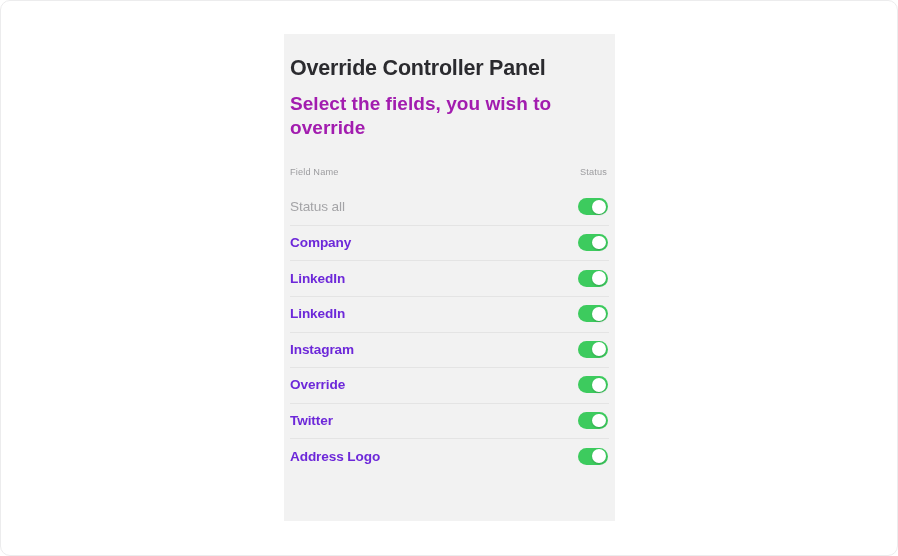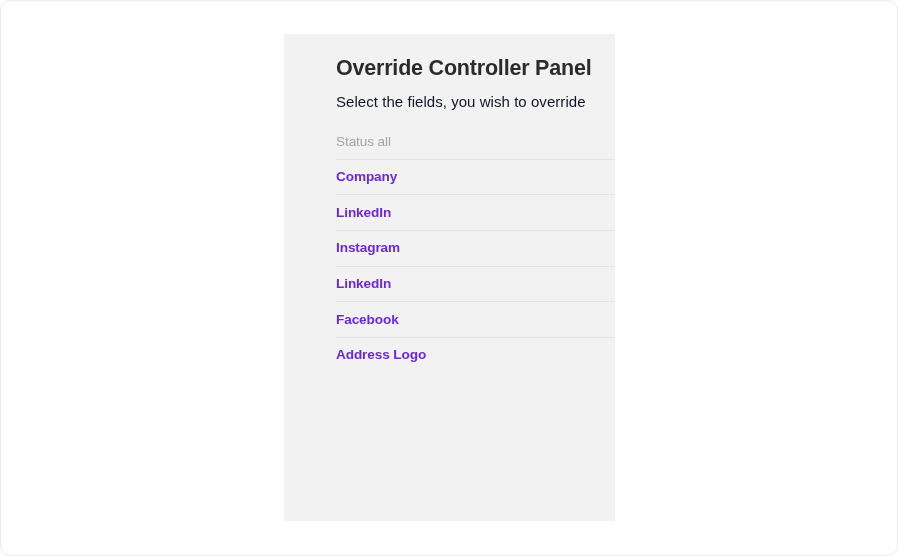--- a/index.html
+++ b/index.html
@@ -39,39 +39,38 @@
     box-sizing: border-box;
   }
 
   #panel-inner {
     position: absolute;
     left: 0;
     top: 0;
     width: 331px;
     padding: 0 6px 0 6px;
     box-sizing: border-box;
-    margin-left: 46px;
   }
 
   .panel-title {
     margin: 0;
     padding: 22px 0 0 0;
     font-size: 21.5px;
     font-weight: bold;
     letter-spacing: -0.2px;
     color: #2b2b2f;
     line-height: 1.2;
   }
 
   .panel-subtitle {
     margin: 0;
     padding: 10px 0 0 0;
-    font-size: 15px;
-    font-weight: normal;
-    color: #0f172a;
+    font-size: 19px;
+    font-weight: bold;
+    color: #a21caf;
     letter-spacing: 0.05px;
     line-height: 1.3;
   }
 
   .column-headers {
     display: flex;
     align-items: center;
     justify-content: space-between;
     padding: 26px 1px 0 0;
   }
@@ -143,20 +142,24 @@
 
 <div id="page-frame">
 
   <div id="panel">
     <div id="panel-inner">
 
       <h1 class="panel-title">Override Controller Panel</h1>
 
       <p class="panel-subtitle">Select the fields, you wish to override</p>
 
+      <div class="column-headers">
+        <span class="col-head">Field Name</span>
+        <span class="col-head col-head-status">Status</span>
+      </div>
 
       <div class="rows" id="rows-container">
           <div class="field-row muted">
             <span class="field-label">Status all</span>
             <div class="toggle">
               <span class="knob"></span>
             </div>
           </div>
           <div class="field-row">
             <span class="field-label">Company</span>
@@ -164,33 +167,39 @@
               <span class="knob"></span>
             </div>
           </div>
           <div class="field-row">
             <span class="field-label">LinkedIn</span>
             <div class="toggle">
               <span class="knob"></span>
             </div>
           </div>
           <div class="field-row">
+            <span class="field-label">LinkedIn</span>
+            <div class="toggle">
+              <span class="knob"></span>
+            </div>
+          </div>
+          <div class="field-row">
             <span class="field-label">Instagram</span>
             <div class="toggle">
               <span class="knob"></span>
             </div>
           </div>
           <div class="field-row">
-            <span class="field-label">LinkedIn</span>
-            <div class="toggle">
-              <span class="knob"></span>
-            </div>
-          </div>
-          <div class="field-row">
-            <span class="field-label">Facebook</span>
+            <span class="field-label">Override</span>
+            <div class="toggle">
+              <span class="knob"></span>
+            </div>
+          </div>
+          <div class="field-row">
+            <span class="field-label">Twitter</span>
             <div class="toggle">
               <span class="knob"></span>
             </div>
           </div>
           <div class="field-row">
             <span class="field-label">Address Logo</span>
             <div class="toggle">
               <span class="knob"></span>
             </div>
           </div>

